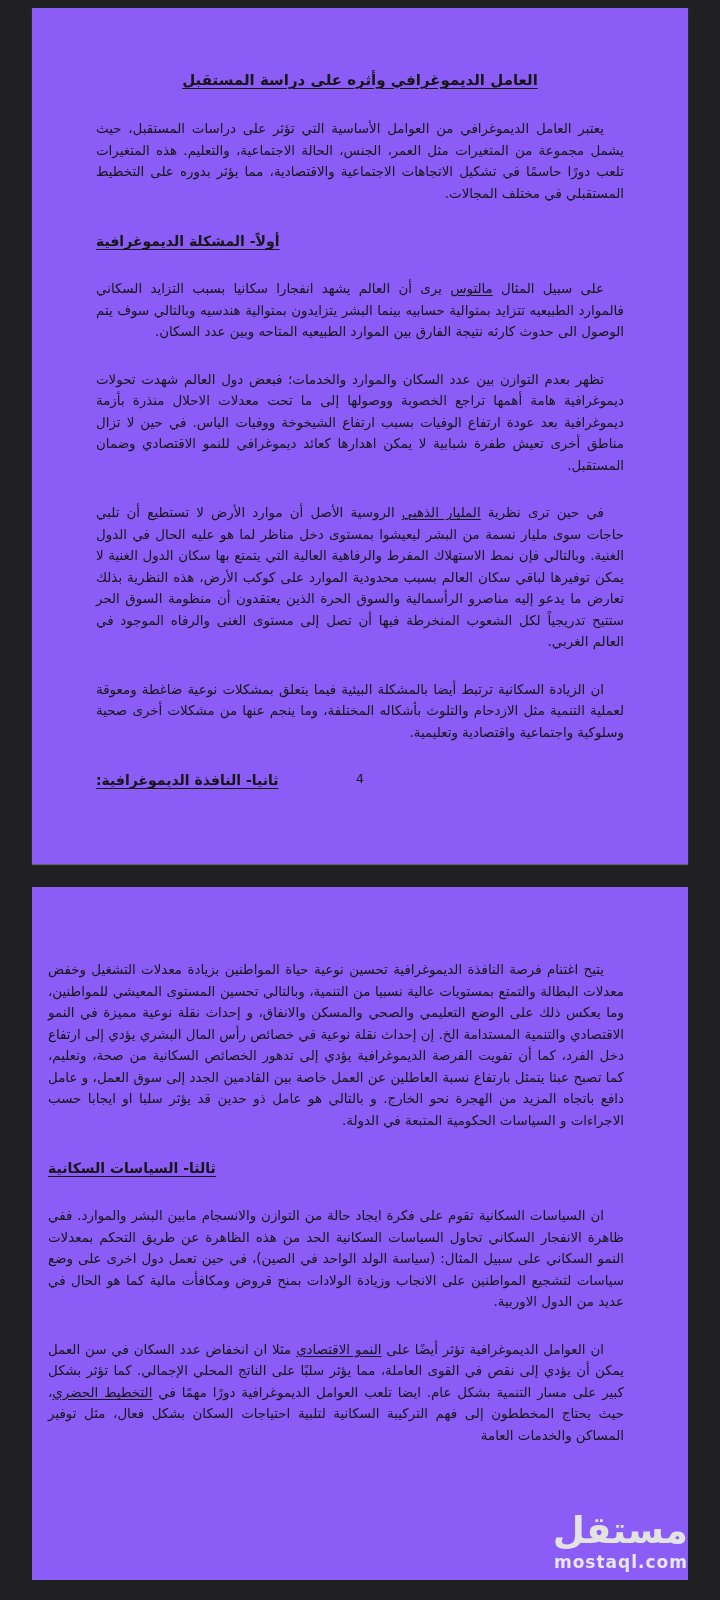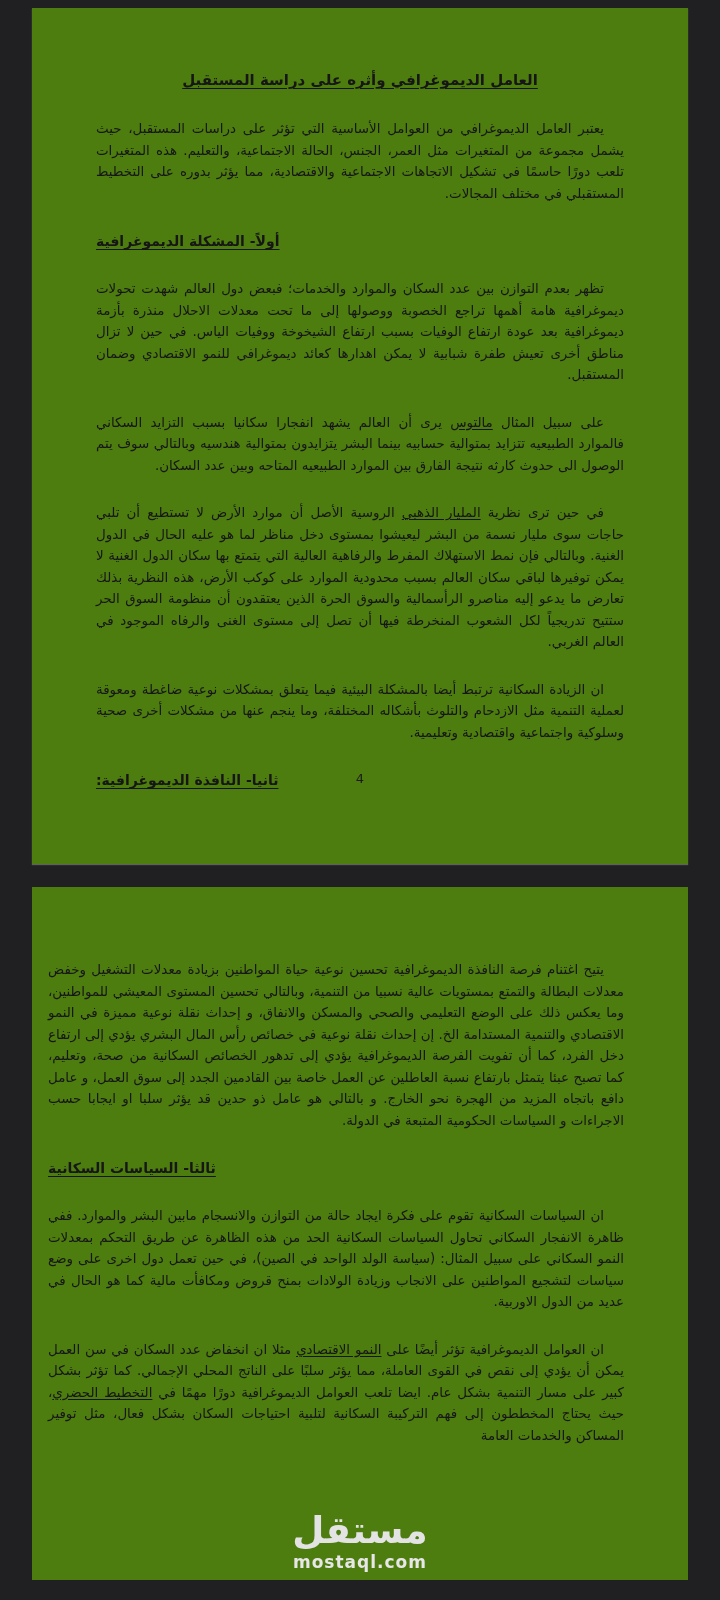--- a/index.html
+++ b/index.html
@@ -8,21 +8,21 @@
     background: #202022;
     font-family: "DejaVu Sans", sans-serif;
     overflow: hidden;
   }
   .canvas { position: relative; width: 720px; height: 1600px; }
 
   .page {
     position: absolute;
     left: 32px;
     width: 656px;
-    background: #4d7c0f;
+    background: #8b5cf6;
     box-sizing: border-box;
   }
   .page-1 { top: 8px;  height: 856px; box-shadow: 0 1px 1px rgba(150,150,150,0.55); }
   .page-2 { top: 887px; height: 693px; }
 
   .page-inner {
     direction: rtl;
     padding: 0 64px;
     color: #161616;
   }
@@ -63,21 +63,21 @@
     position: absolute;
     bottom: 78px; left: 0; right: 0;
     text-align: center;
     font-size: 13px;
     color: #1c1c1c;
   }
 
   .watermark {
     position: absolute;
     bottom: 8px; left: 0; right: 0;
-    text-align: center;
+    text-align: right;
     direction: rtl;
     user-select: none;
   }
   .wm-logo {
     font-size: 37px;
     font-weight: bold;
     color: #e3e3e3;
     line-height: 42px;
   }
   .wm-domain {
@@ -96,23 +96,23 @@
   <div class="page page-1">
     <div class="page-inner">
 
       <h1 class="doc-title">العامل  الديموغرافي وأثره على دراسة المستقبل</h1>
 
       <p class="para">يعتبر العامل الديموغرافي من العوامل الأساسية التي تؤثر على دراسات المستقبل، حيث يشمل مجموعة من المتغيرات مثل العمر، الجنس، الحالة الاجتماعية، والتعليم. هذه المتغيرات تلعب دورًا حاسمًا في تشكيل الاتجاهات الاجتماعية والاقتصادية، مما يؤثر بدوره على التخطيط المستقبلي في مختلف المجالات.</p>
 
 
       <h2 class="heading">أولاً- المشكلة الديموغرافية</h2>
 
+      <p class="para"><span>على سبيل المثال </span><span class="u">مالتوس</span><span> يرى أن العالم يشهد انفجارا سكانيا بسبب التزايد السكاني فالموارد الطبيعيه تتزايد بمتوالية حسابيه بينما البشر يتزايدون بمتوالية هندسيه وبالتالي سوف يتم الوصول الى حدوث كارثه نتيجة الفارق بين الموارد الطبيعيه المتاحه وبين عدد السكان.</span></p>
+
       <p class="para">تظهر بعدم التوازن بين عدد السكان والموارد والخدمات؛ فبعض دول العالم شهدت تحولات ديموغرافية هامة أهمها تراجع الخصوبة ووصولها إلى ما تحت معدلات الاحلال منذرة بأزمة ديموغرافية بعد عودة ارتفاع الوفيات بسبب ارتفاع الشيخوخة ووفيات الياس. في حين لا تزال مناطق أخرى تعيش طفرة شبابية لا يمكن اهدارها كعائد ديموغرافي للنمو الاقتصادي وضمان المستقبل.</p>
-
-      <p class="para"><span>على سبيل المثال </span><span class="u">مالتوس</span><span> يرى أن العالم يشهد انفجارا سكانيا بسبب التزايد السكاني فالموارد الطبيعيه تتزايد بمتوالية حسابيه بينما البشر يتزايدون بمتوالية هندسيه وبالتالي سوف يتم الوصول الى حدوث كارثه نتيجة الفارق بين الموارد الطبيعيه المتاحه وبين عدد السكان.</span></p>
 
       <p class="para"><span>في حين ترى نظرية </span><span class="u">المليار الذهبي</span><span> الروسية الأصل أن موارد الأرض لا تستطيع أن تلبي حاجات سوى مليار نسمة من البشر ليعيشوا بمستوى دخل مناظر لما هو عليه الحال في الدول الغنية. وبالتالي فإن نمط الاستهلاك المفرط والرفاهية العالية التي يتمتع بها سكان الدول الغنية لا يمكن توفيرها لباقي سكان العالم بسبب محدودية الموارد على كوكب الأرض، هذه النظرية بذلك تعارض ما يدعو إليه مناصرو الرأسمالية والسوق الحرة الذين يعتقدون أن منظومة السوق الحر ستتيح تدريجياً لكل الشعوب المنخرطة فيها أن تصل إلى مستوى الغنى والرفاه الموجود في العالم الغربي.</span></p>
 
       <p class="para">ان الزيادة السكانية ترتبط أيضا بالمشكلة البيئية فيما يتعلق بمشكلات نوعية ضاغطة ومعوقة لعملية التنمية مثل الازدحام والتلوث بأشكاله المختلفة، وما ينجم عنها من مشكلات أخرى صحية وسلوكية واجتماعية واقتصادية وتعليمية.</p>
 
       <h2 class="heading">ثانيا- النافذة الديموغرافية:</h2>
 
 
     </div>
     <div class="page-number">4</div>

